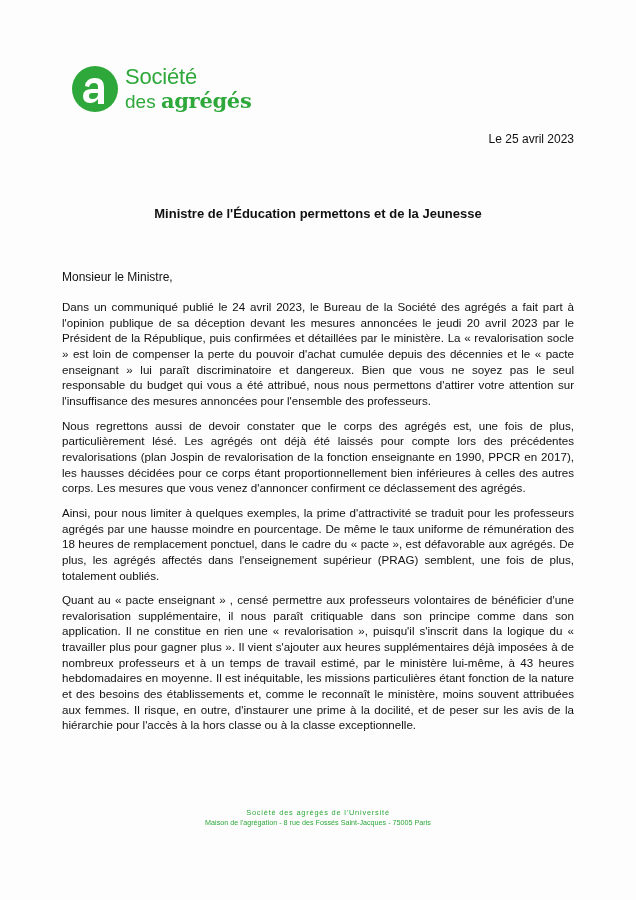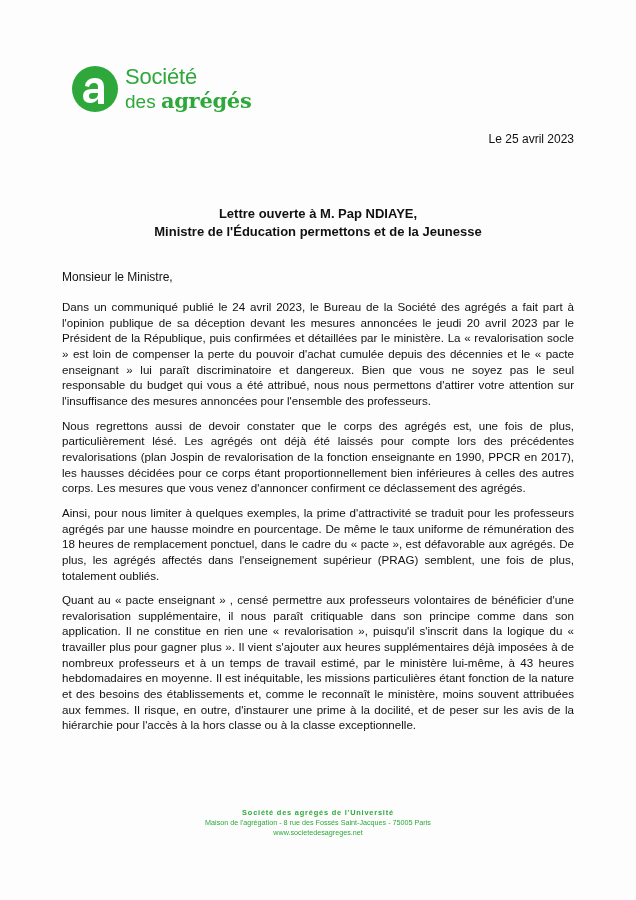--- a/index.html
+++ b/index.html
@@ -13,49 +13,47 @@
     .logo-line2 .strong { font-family: "DejaVu Serif", "Liberation Serif", serif; font-size: 21px; font-weight: bold; letter-spacing: -0.3px; }
     .date { position: absolute; right: 62px; top: 132px; font-size: 12px; }
     .title { position: absolute; left: 0; width: 636px; top: 205px; text-align: center;
              font-weight: bold; font-size: 13px; line-height: 18px; }
     .salutation { position: absolute; left: 62px; top: 270px; font-size: 12px; }
     .body-text { position: absolute; left: 62px; top: 299px; width: 512px; font-size: 11.6px;
                  line-height: 15.65px; }
     .body-text p { margin: 0 0 9px 0; text-align: justify; }
     .footer { position: absolute; left: 0; width: 636px; top: 808px; text-align: center;
               color: #2ea83a; font-size: 7.2px; line-height: 10px; }
-    .footer .org { font-weight: bold; letter-spacing: 0.8px; font-size: 7.4px; }
+    .footer .org { font-weight: normal; letter-spacing: 0.8px; font-size: 7.4px; }
   </style>
 </head>
 <body>
 
 <div class="logo">
   <svg class="logo-mark" viewBox="0 0 46 46">
     <circle cx="23" cy="23" r="23" fill="#2ea83a"></circle>
     <path d="M13 20 Q14 12 23 12 Q32 12 32 21 L32 38 L26 38 L26 33 Q23 37 18 37 Q11 37 11 30 Q11 23 20 23 L26 23 L26 21 Q26 17 22 17 Q18 17 17 21 Z M26 27 L20 27 Q17 27 17 30 Q17 33 20 33 Q26 33 26 28 Z" fill="#ffffff"></path>
   </svg>
   <div class="logo-text">
     <span class="logo-line1">Société</span>
     <span class="logo-line2"><span>des </span><span class="strong">agrégés</span></span>
   </div>
 </div>
 
 <div class="date">Le 25 avril 2023</div>
 
 <div class="title">
-  <div>Lettre ouverte à M. Pap NDIAYE,</div>
   <div>Ministre de l'Éducation permettons et de la Jeunesse</div>
 </div>
 
 <div class="salutation">Monsieur le Ministre,</div>
 
 <div class="body-text">
   <p>Dans un communiqué publié le 24 avril 2023, le Bureau de la Société des agrégés a fait part à l'opinion publique de sa déception devant les mesures annoncées le jeudi 20 avril 2023 par le Président de la République, puis confirmées et détaillées par le ministère. La « revalorisation socle » est loin de compenser la perte du pouvoir d'achat cumulée depuis des décennies et le « pacte enseignant » lui paraît discriminatoire et dangereux. Bien que vous ne soyez pas le seul responsable du budget qui vous a été attribué, nous nous permettons d'attirer votre attention sur l'insuffisance des mesures annoncées pour l'ensemble des professeurs.</p>
   <p>Nous regrettons aussi de devoir constater que le corps des agrégés est, une fois de plus, particulièrement lésé. Les agrégés ont déjà été laissés pour compte lors des précédentes revalorisations (plan Jospin de revalorisation de la fonction enseignante en 1990, PPCR en 2017), les hausses décidées pour ce corps étant proportionnellement bien inférieures à celles des autres corps. Les mesures que vous venez d'annoncer confirment ce déclassement des agrégés.</p>
   <p>Ainsi, pour nous limiter à quelques exemples, la prime d'attractivité se traduit pour les professeurs agrégés par une hausse moindre en pourcentage. De même le taux uniforme de rémunération des 18 heures de remplacement ponctuel, dans le cadre du « pacte », est défavorable aux agrégés. De plus, les agrégés affectés dans l'enseignement supérieur (PRAG) semblent, une fois de plus, totalement oubliés.</p>
   <p>Quant au « pacte enseignant » , censé permettre aux professeurs volontaires de bénéficier d'une revalorisation supplémentaire, il nous paraît critiquable dans son principe comme dans son application. Il ne constitue en rien une « revalorisation », puisqu'il s'inscrit dans la logique du « travailler plus pour gagner plus ». Il vient s'ajouter aux heures supplémentaires déjà imposées à de nombreux professeurs et à un temps de travail estimé, par le ministère lui-même, à 43 heures hebdomadaires en moyenne. Il est inéquitable, les missions particulières étant fonction de la nature et des besoins des établissements et, comme le reconnaît le ministère, moins souvent attribuées aux femmes. Il risque, en outre, d'instaurer une prime à la docilité, et de peser sur les avis de la hiérarchie pour l'accès à la hors classe ou à la classe exceptionnelle.</p>
 </div>
 
 <div class="footer">
   <div class="org">Société des agrégés de l'Université</div>
   <div>Maison de l'agrégation - 8 rue des Fossés Saint-Jacques - 75005 Paris</div>
-  <div>www.societedesagreges.net</div>
 </div>
 
 </body></html>

